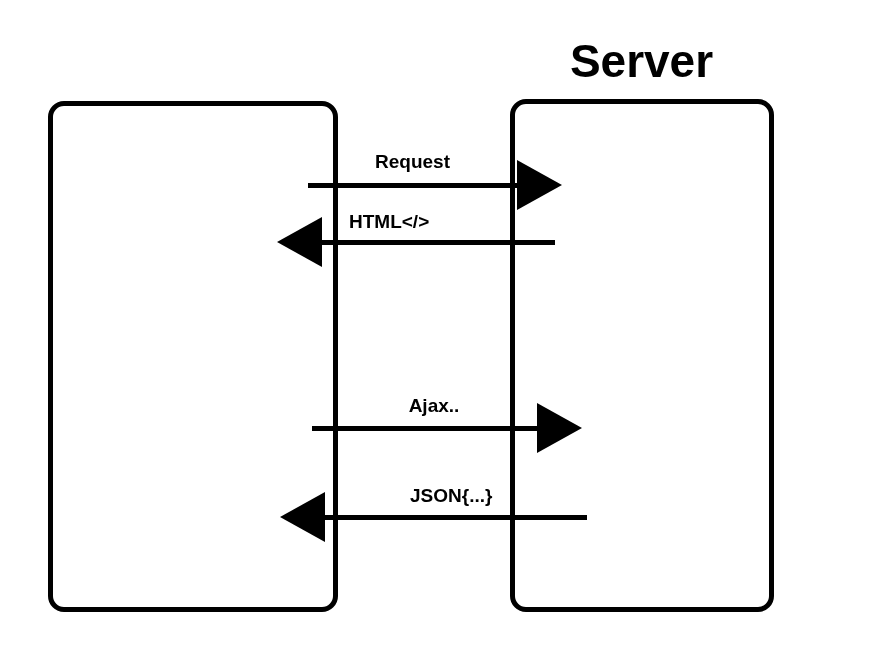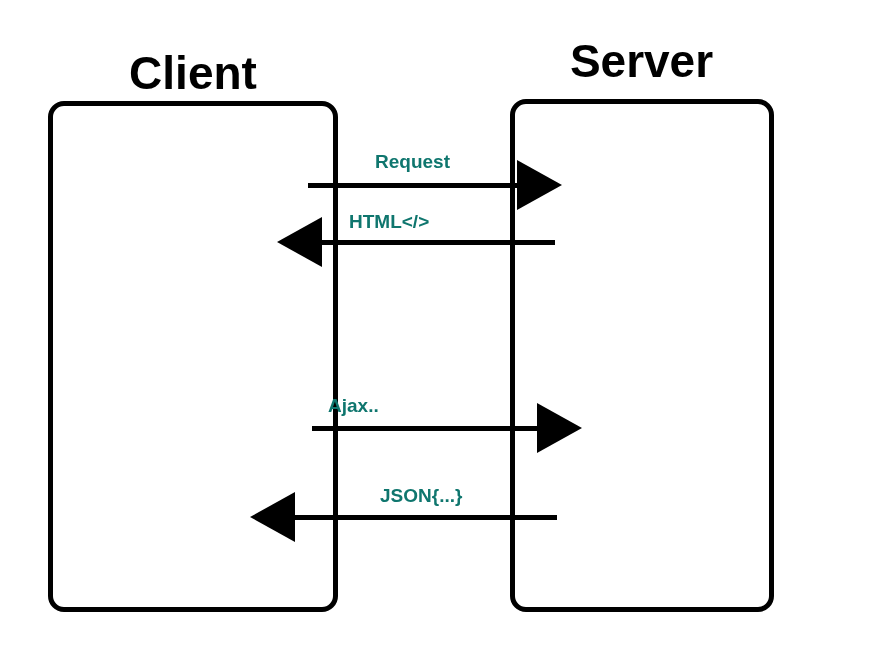--- a/index.html
+++ b/index.html
@@ -57,21 +57,21 @@
   .arrow {
     position: absolute;
   }
   .arrow-label {
     position: absolute;
     top: 0;
     font-size: 19px;
     font-weight: bold;
     white-space: nowrap;
     line-height: 1.1;
-    color: #0f766e;
+    color: #000000;
   }
   .arrow-line {
     position: absolute;
     height: 5px;
     background: #000000;
   }
   .arrow-head {
     position: absolute;
     width: 0;
     height: 0;
@@ -88,36 +88,35 @@
   .arrow-request .arrow-head  { left: 209px; top: 8px; }
 
   
   .arrow-html { left: 277px; top: 212px; width: 278px; height: 62px; }
   .arrow-html .arrow-label { left: 72px; }
   .arrow-html .arrow-line  { left: 43px; width: 235px; top: 28px; }
   .arrow-html .arrow-head  { left: 0; top: 5px; }
 
   
   .arrow-ajax { left: 312px; top: 396px; width: 275px; height: 64px; }
-  .arrow-ajax .arrow-label { left: 16px; width: 228px; }
+  .arrow-ajax .arrow-label { left: 8px; width: 228px; text-align: center; }
   .arrow-ajax .arrow-line  { left: 0; width: 228px; top: 30px; }
   .arrow-ajax .arrow-head  { left: 225px; top: 7px; }
 
   
-  .arrow-json { left: 250px; top: 486px; width: 307px; height: 62px; }
+  .arrow-json { left: 280px; top: 486px; width: 307px; height: 62px; }
   .arrow-json .arrow-label { left: 130px; }
   .arrow-json .arrow-line  { left: 43px; width: 264px; top: 29px; }
   .arrow-json .arrow-head  { left: 0; top: 6px; }
 </style>
 </head>
 <body>
 
 <div class="canvas">
 
-  <div class="node-title client-title">Client</div>
 
   <div class="node-title server-title">Server</div>
 
   <div class="node-box client-box"></div>
 
   <div class="node-box server-box"></div>
 
   <div class="arrow arrow-request">
     <span class="arrow-label">Request</span>
     <div class="arrow-line"></div>

